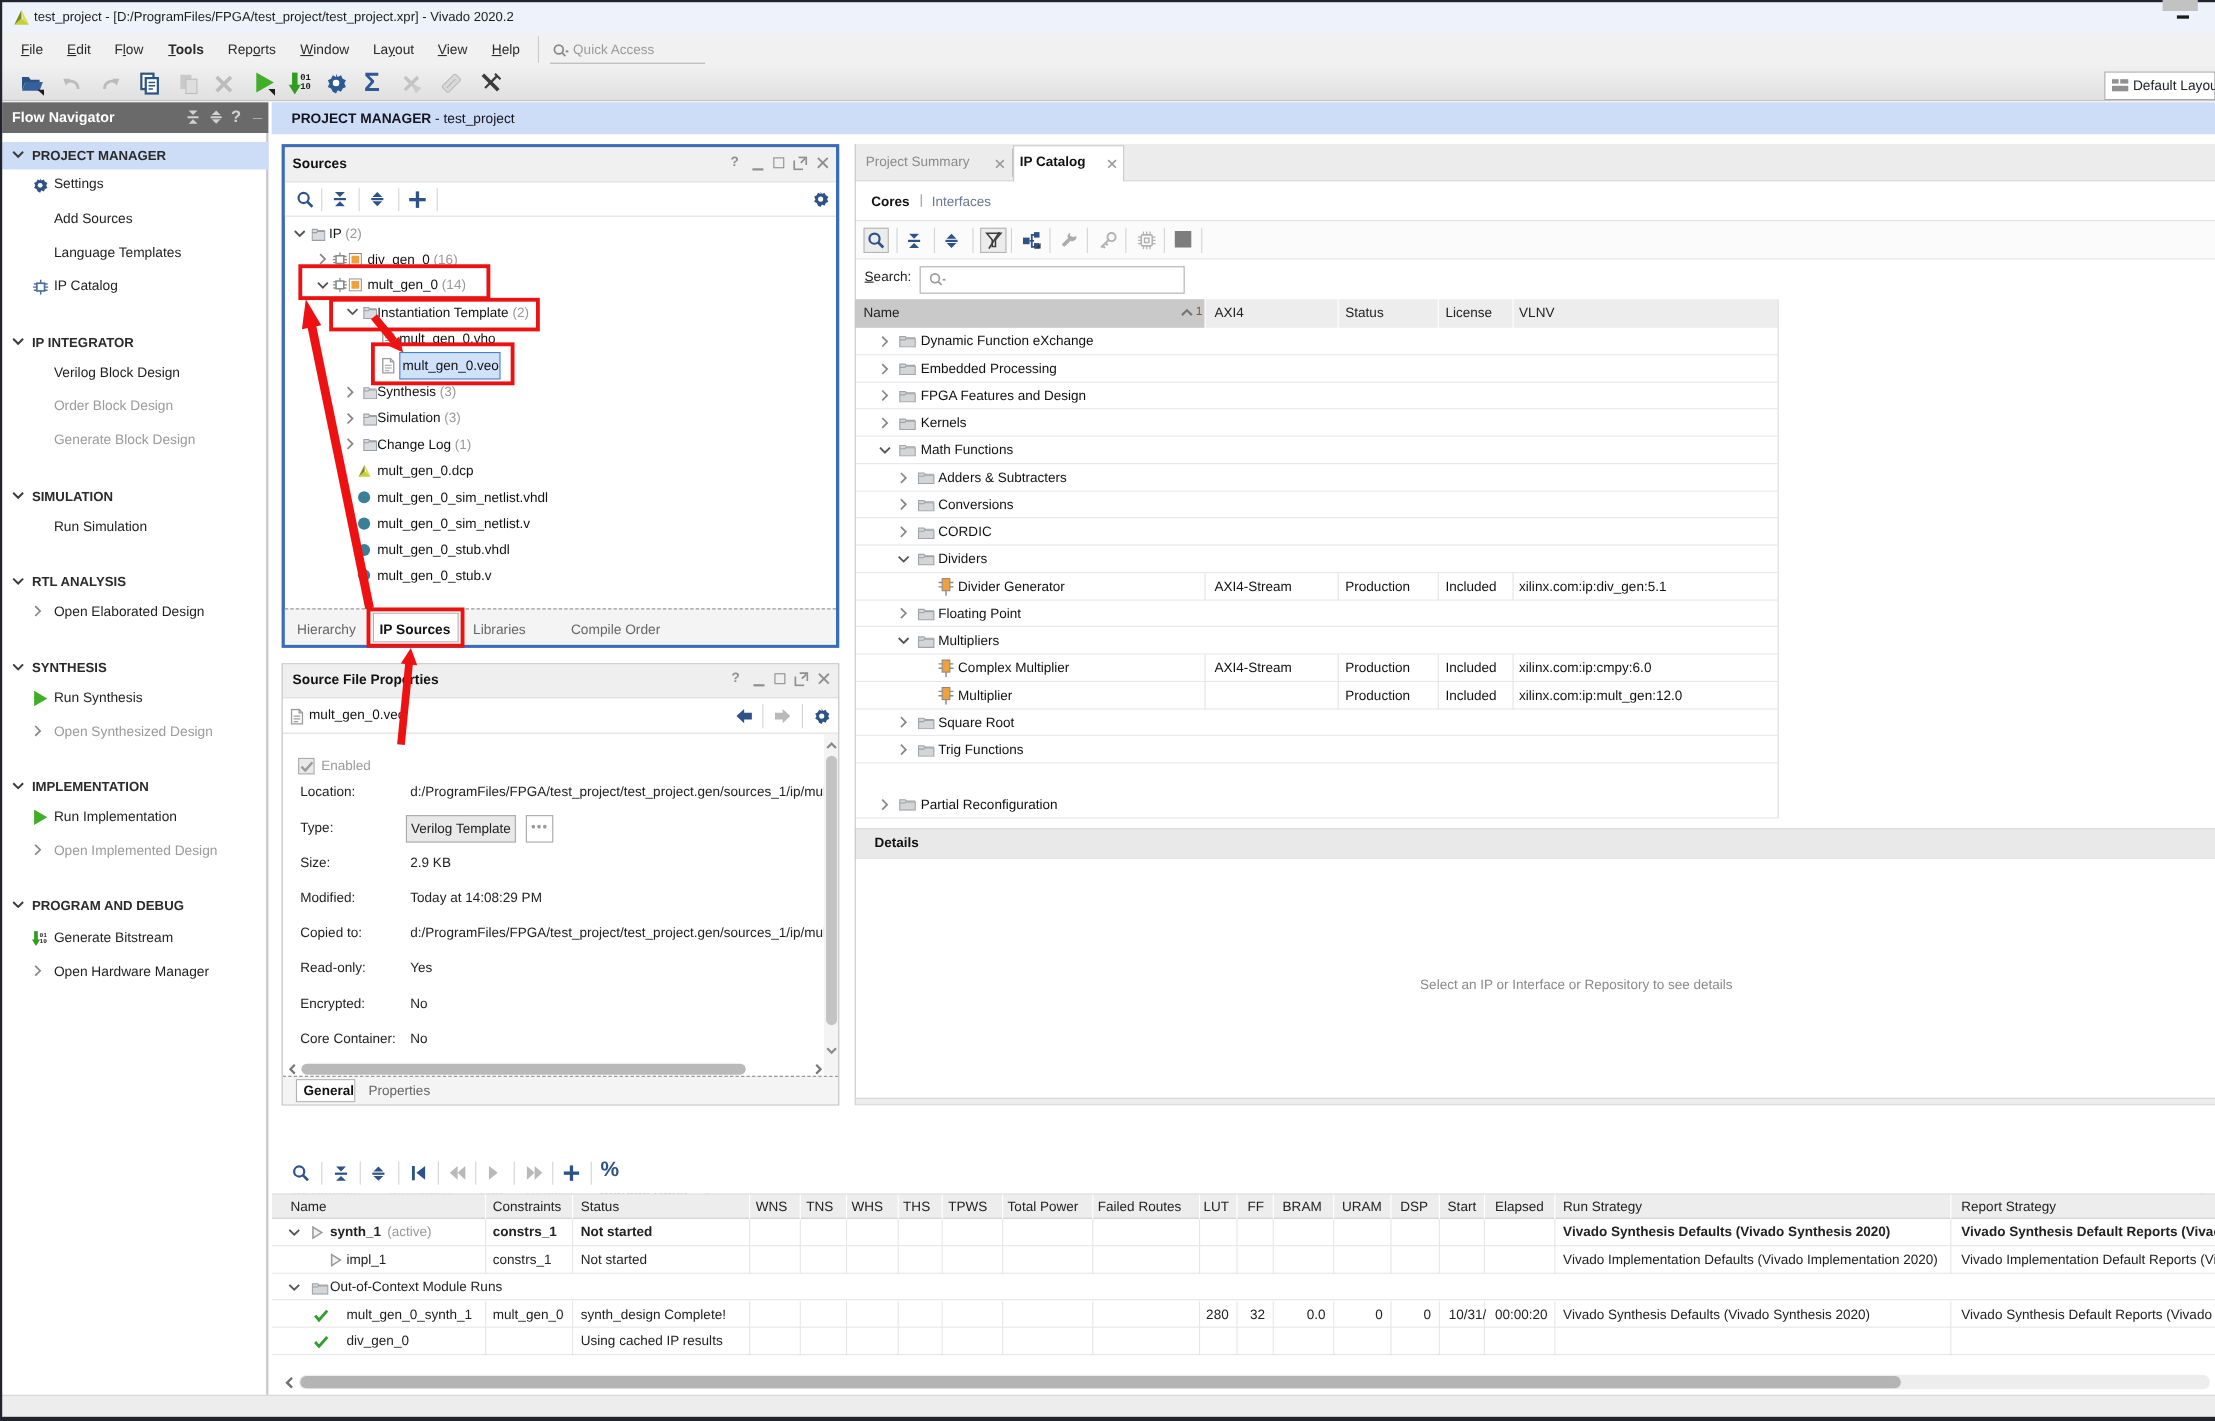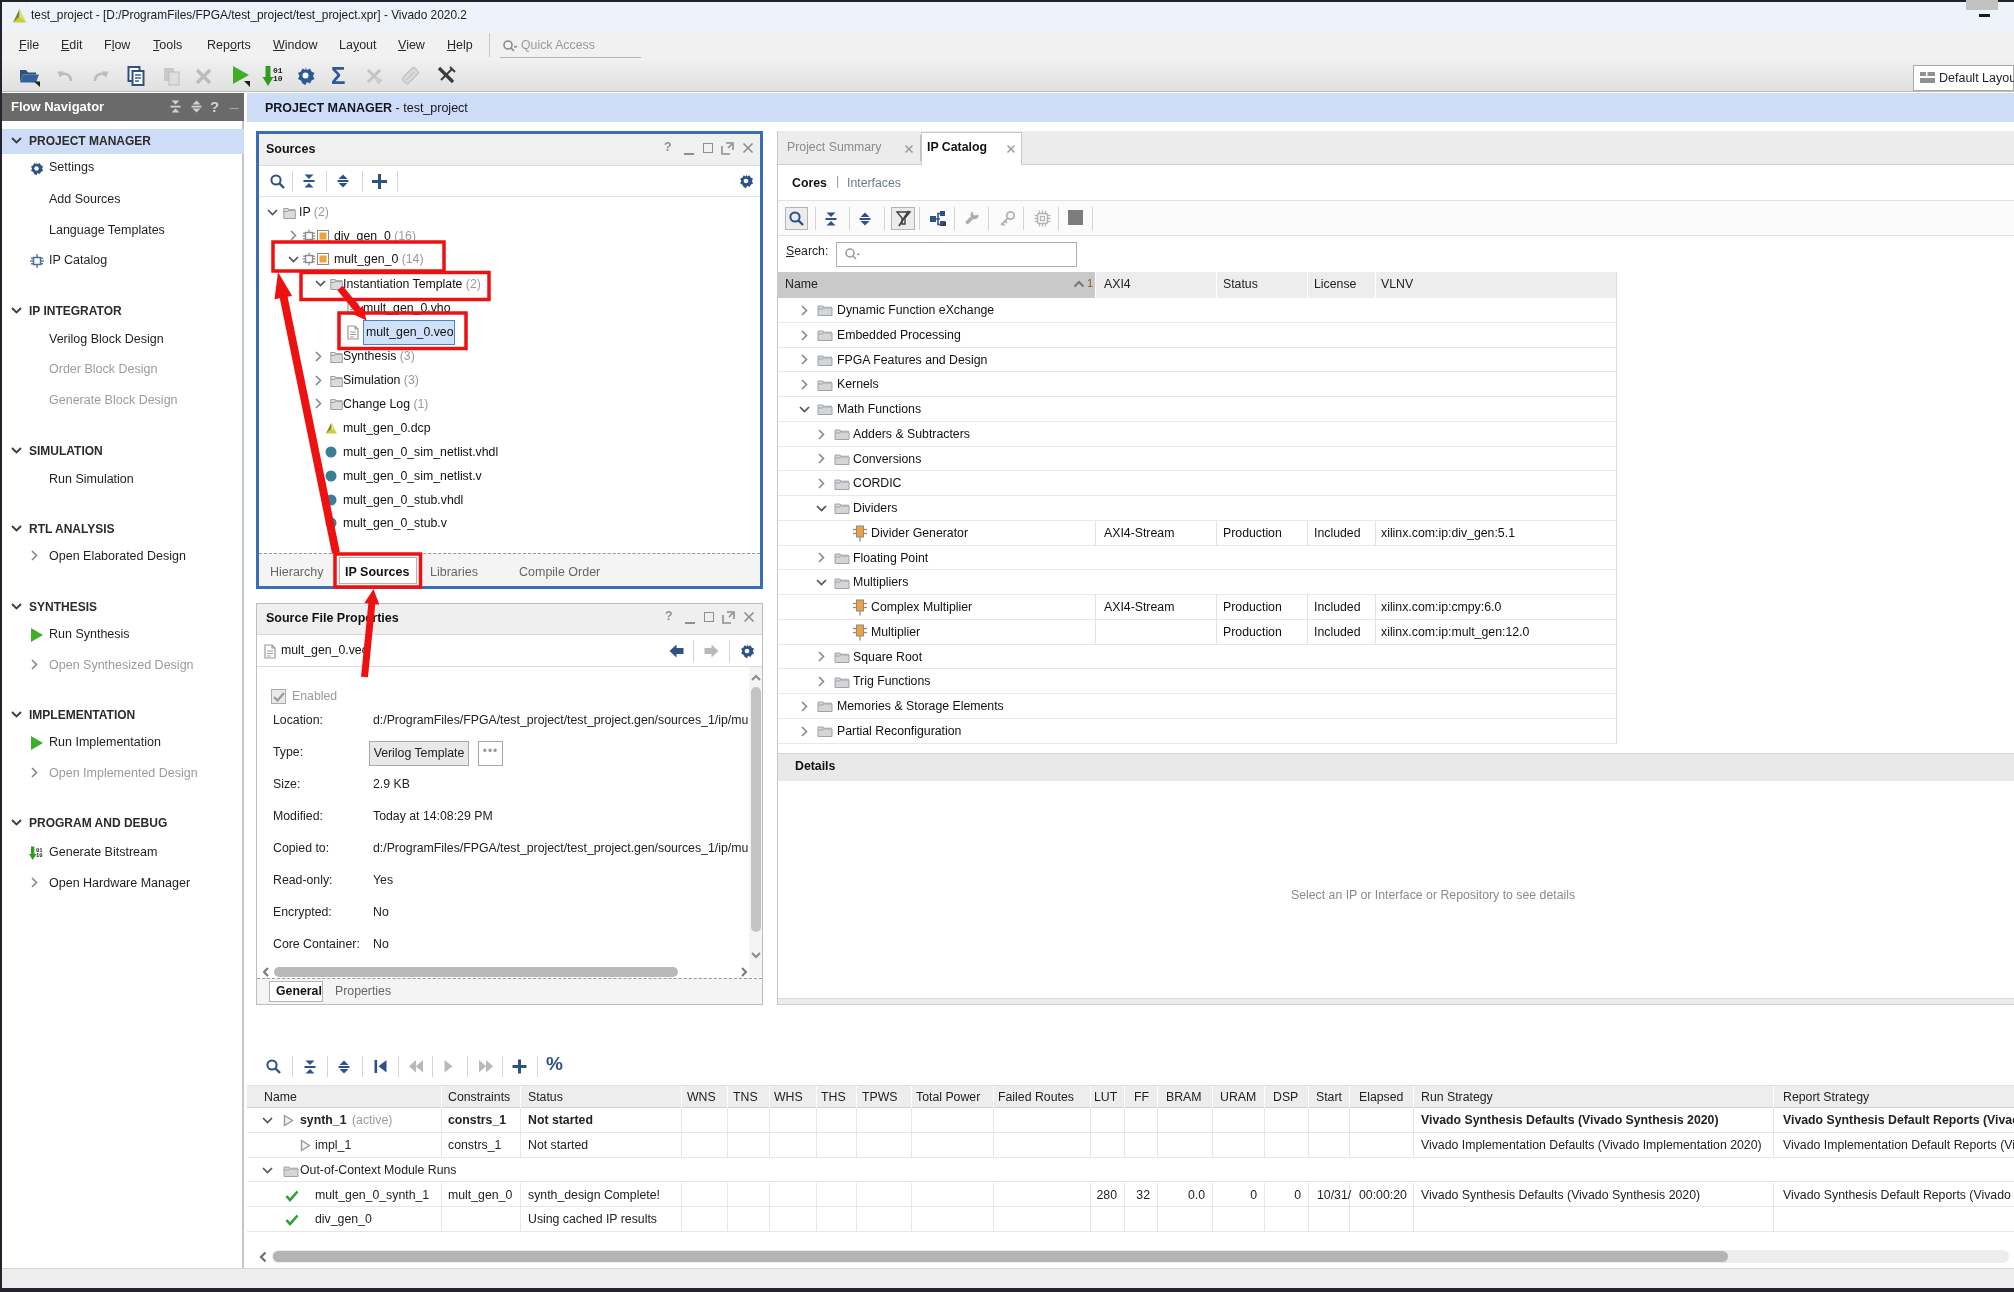--- a/index.html
+++ b/index.html
@@ -71,21 +71,21 @@
   <polygon points="3,16.5 9.5,3 9.5,13" fill="#7b8822"></polygon>
   <polygon points="9.5,3 16.5,16.5 11,12" fill="#d8e055"></polygon>
   <polygon points="3,16.5 16.5,16.5 9.5,10.5" fill="#c6cf3e"></polygon>
 </svg>
 <div class="abs" id="titletext">test_project - [D:/ProgramFiles/FPGA/test_project/test_project.xpr] - Vivado 2020.2</div>
 <div class="abs" style="left:1979px;top:14px;width:11px;height:3px;background:#1c1c1c;"></div>
 <div class="abs" id="menubar"></div>
 <div class="abs menuitem" style="left:19px;"><u>F</u>ile</div>
 <div class="abs menuitem" style="left:61px;"><u>E</u>dit</div>
 <div class="abs menuitem" style="left:104px;">F<u>l</u>ow</div>
-<div class="abs menuitem" style="left:153px;"><u>T</u>ools</div>
+<div class="abs menuitem" style="left:153px;font-weight:bold;"><u>T</u>ools</div>
 <div class="abs menuitem" style="left:207px;">Rep<u>o</u>rts</div>
 <div class="abs menuitem" style="left:273px;"><u>W</u>indow</div>
 <div class="abs menuitem" style="left:339px;">La<u>y</u>out</div>
 <div class="abs menuitem" style="left:398px;"><u>V</u>iew</div>
 <div class="abs menuitem" style="left:447px;"><u>H</u>elp</div>
 <div class="abs" style="left:489px;top:33px;width:1px;height:24px;background:#c9c9c9;"></div>
 <div class="abs" style="left:500px;top:36px;width:141px;height:22px;border-bottom:1px solid #b5b5b5;"></div>
 <svg class="abs" style="left:502px;top:39px;" width="15" height="15" viewBox="0 0 15 15">
   <circle cx="6" cy="6" r="4" fill="none" stroke="#8a8a8a" stroke-width="1.6"></circle>
   <line x1="9" y1="9" x2="12" y2="12" stroke="#8a8a8a" stroke-width="1.6"></line>
@@ -827,30 +827,20 @@
     </div>
   <div class="abs" style="left:0;top:538.25px;width:846px;height:24.75px;border-bottom:1px solid #e8e8e8;">
       <svg class="abs" style="left:48px;top:6.88px;" width="7" height="11" viewBox="0 0 7 11">
         <polyline points="1,1 5.5,5.5 1,10" fill="none" stroke="#888" stroke-width="1.6"></polyline>
       </svg>
       <svg class="abs" style="left:64px;top:6.38px;" width="16" height="12" viewBox="0 0 16 12">
         <path d="M1,2 h5 l1.5,2 H15 v7.5 H1 z" fill="#d3d5d7" stroke="#a0a4a8"></path>
         <path d="M1,5 h4.7 l1.5,-1.8 H15" fill="none" stroke="#a0a4a8"></path>
       </svg>
       <div class="abs nw" style="left:83px;top:0;height:24.75px;line-height:24.75px;font-size:12.3px;color:#111;">Trig Functions</div>
-    </div>
-  <div class="abs" style="left:0;top:563.00px;width:846px;height:24.75px;border-bottom:1px solid #e8e8e8;">
-      <svg class="abs" style="left:31px;top:6.88px;" width="7" height="11" viewBox="0 0 7 11">
-        <polyline points="1,1 5.5,5.5 1,10" fill="none" stroke="#888" stroke-width="1.6"></polyline>
-      </svg>
-      <svg class="abs" style="left:47px;top:6.38px;" width="16" height="12" viewBox="0 0 16 12">
-        <path d="M1,2 h5 l1.5,2 H15 v7.5 H1 z" fill="#d3d5d7" stroke="#a0a4a8"></path>
-        <path d="M1,5 h4.7 l1.5,-1.8 H15" fill="none" stroke="#a0a4a8"></path>
-      </svg>
-      <div class="abs nw" style="left:67px;top:0;height:24.75px;line-height:24.75px;font-size:12.3px;color:#111;">Memories &amp; Storage Elements</div>
     </div>
   <div class="abs" style="left:0;top:587.75px;width:846px;height:24.75px;border-bottom:1px solid #e8e8e8;">
       <svg class="abs" style="left:31px;top:6.88px;" width="7" height="11" viewBox="0 0 7 11">
         <polyline points="1,1 5.5,5.5 1,10" fill="none" stroke="#888" stroke-width="1.6"></polyline>
       </svg>
       <svg class="abs" style="left:47px;top:6.38px;" width="16" height="12" viewBox="0 0 16 12">
         <path d="M1,2 h5 l1.5,2 H15 v7.5 H1 z" fill="#d3d5d7" stroke="#a0a4a8"></path>
         <path d="M1,5 h4.7 l1.5,-1.8 H15" fill="none" stroke="#a0a4a8"></path>
       </svg>
       <div class="abs nw" style="left:67px;top:0;height:24.75px;line-height:24.75px;font-size:12.3px;color:#111;">Partial Reconfiguration</div>

